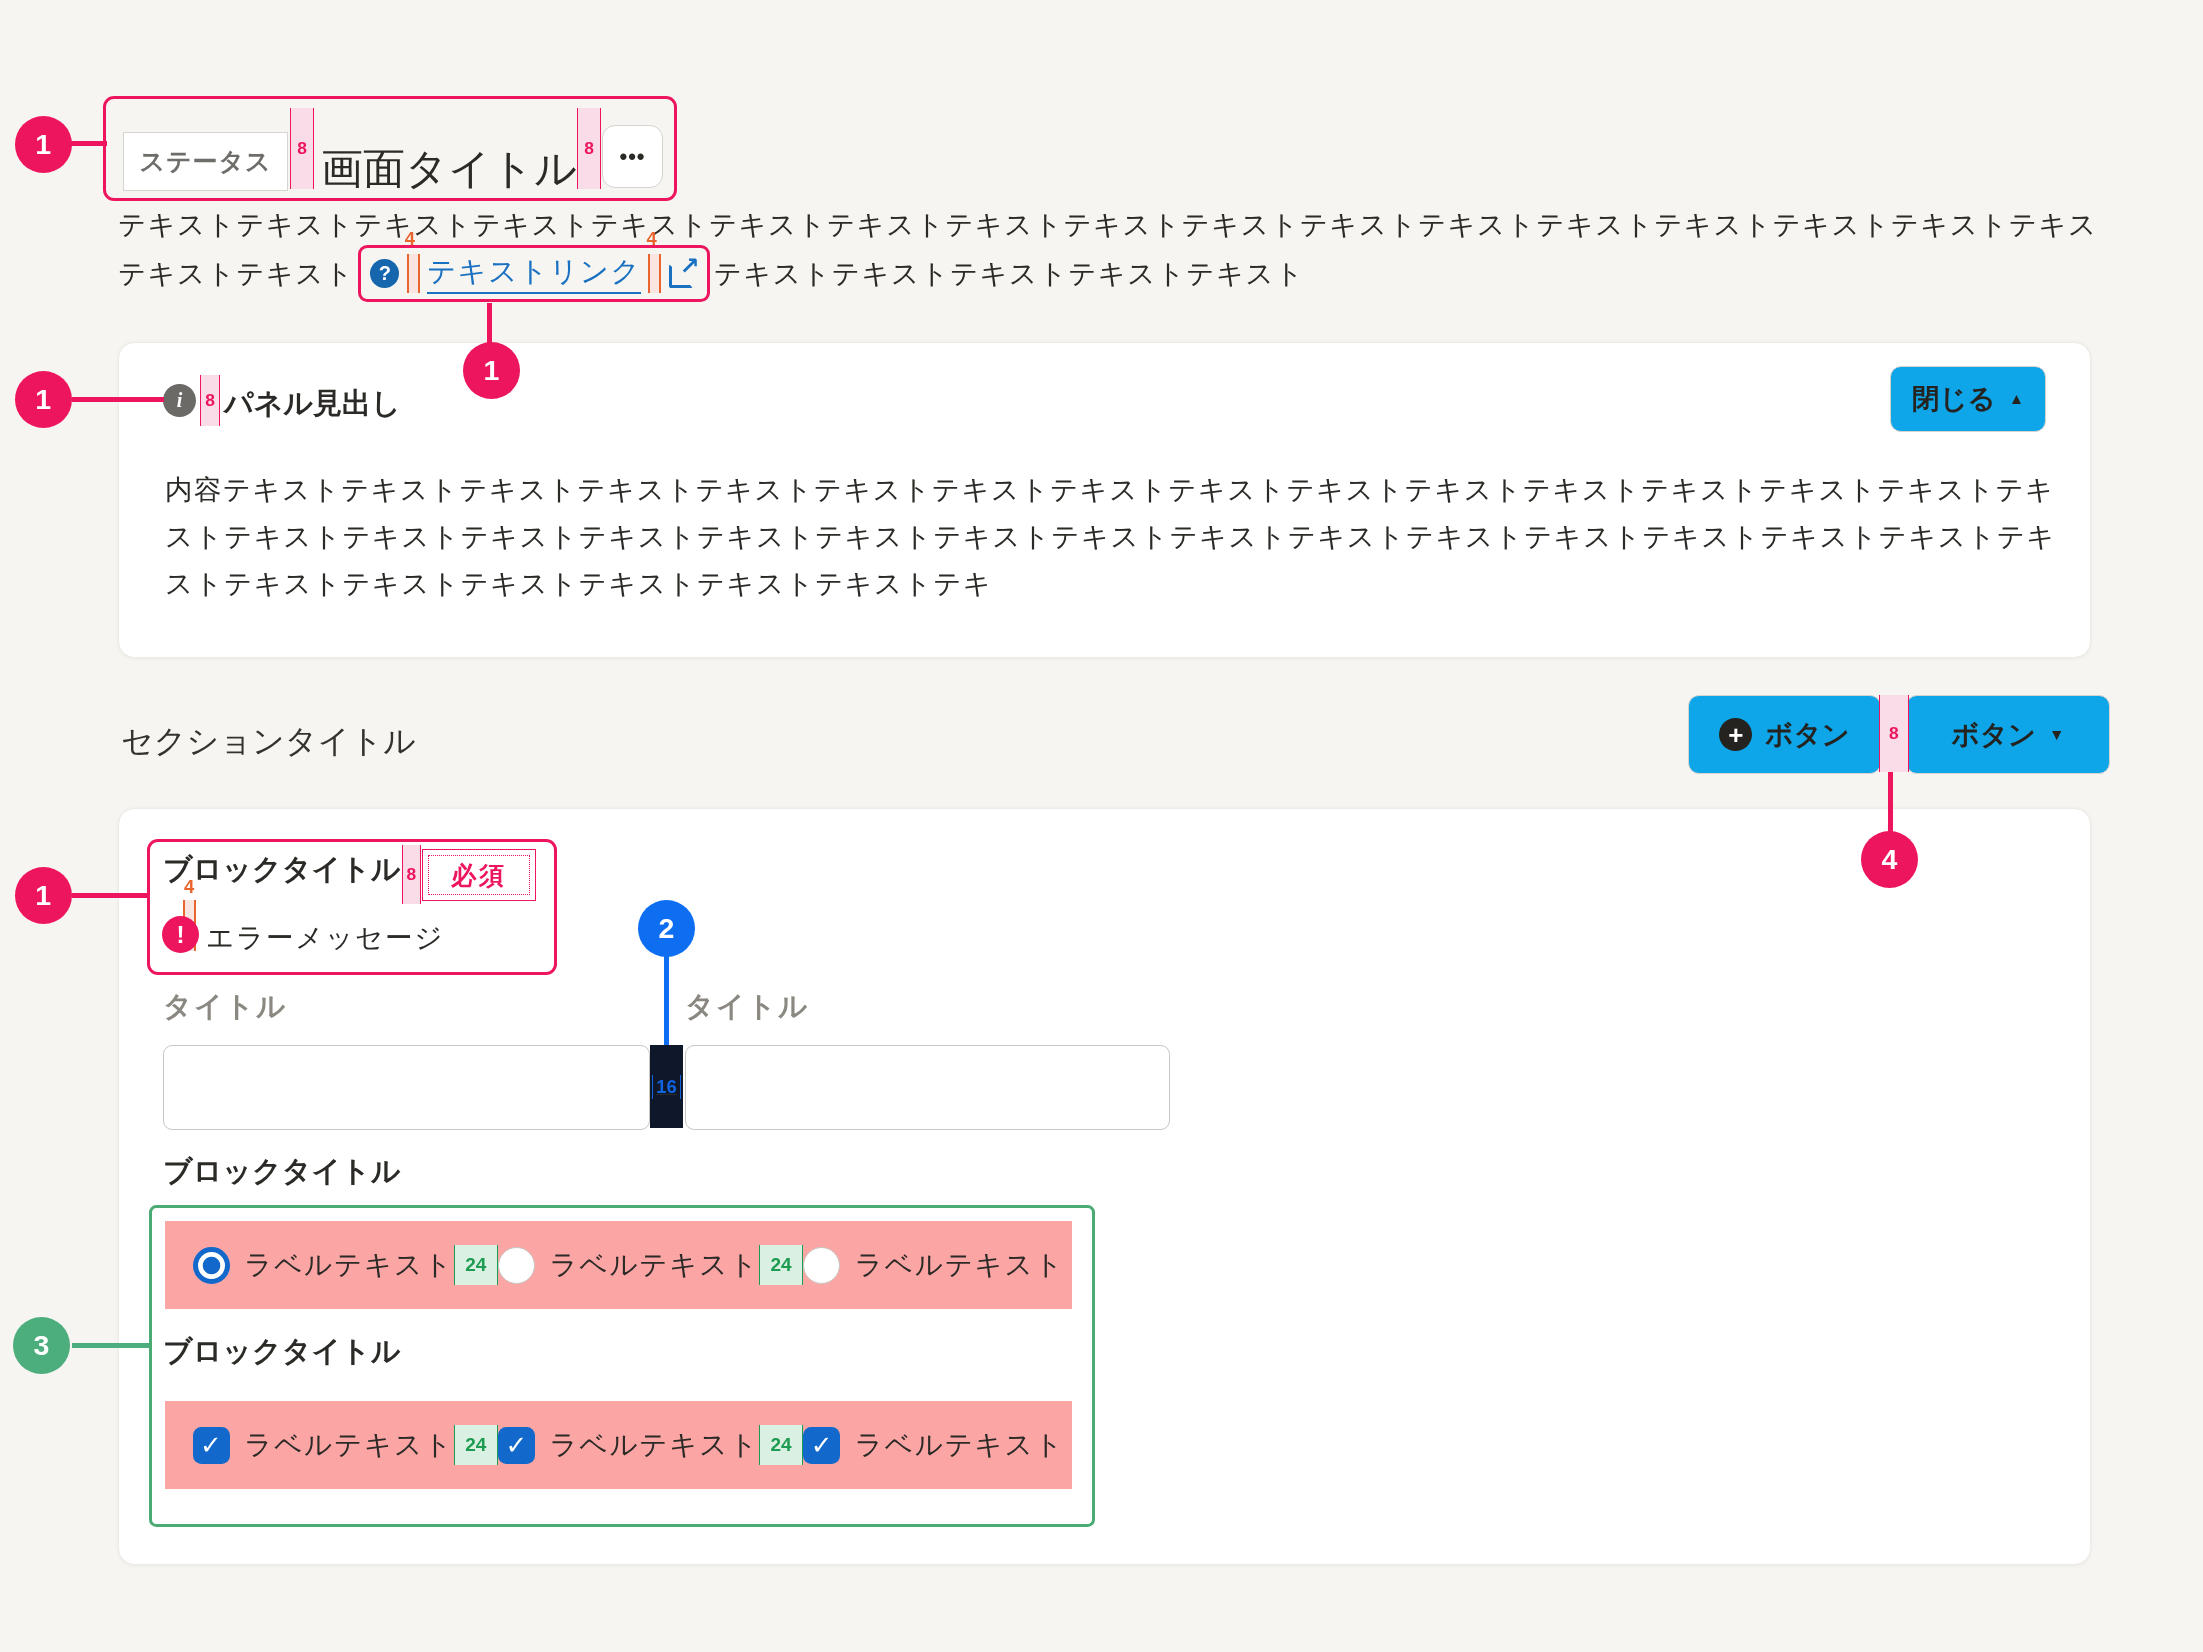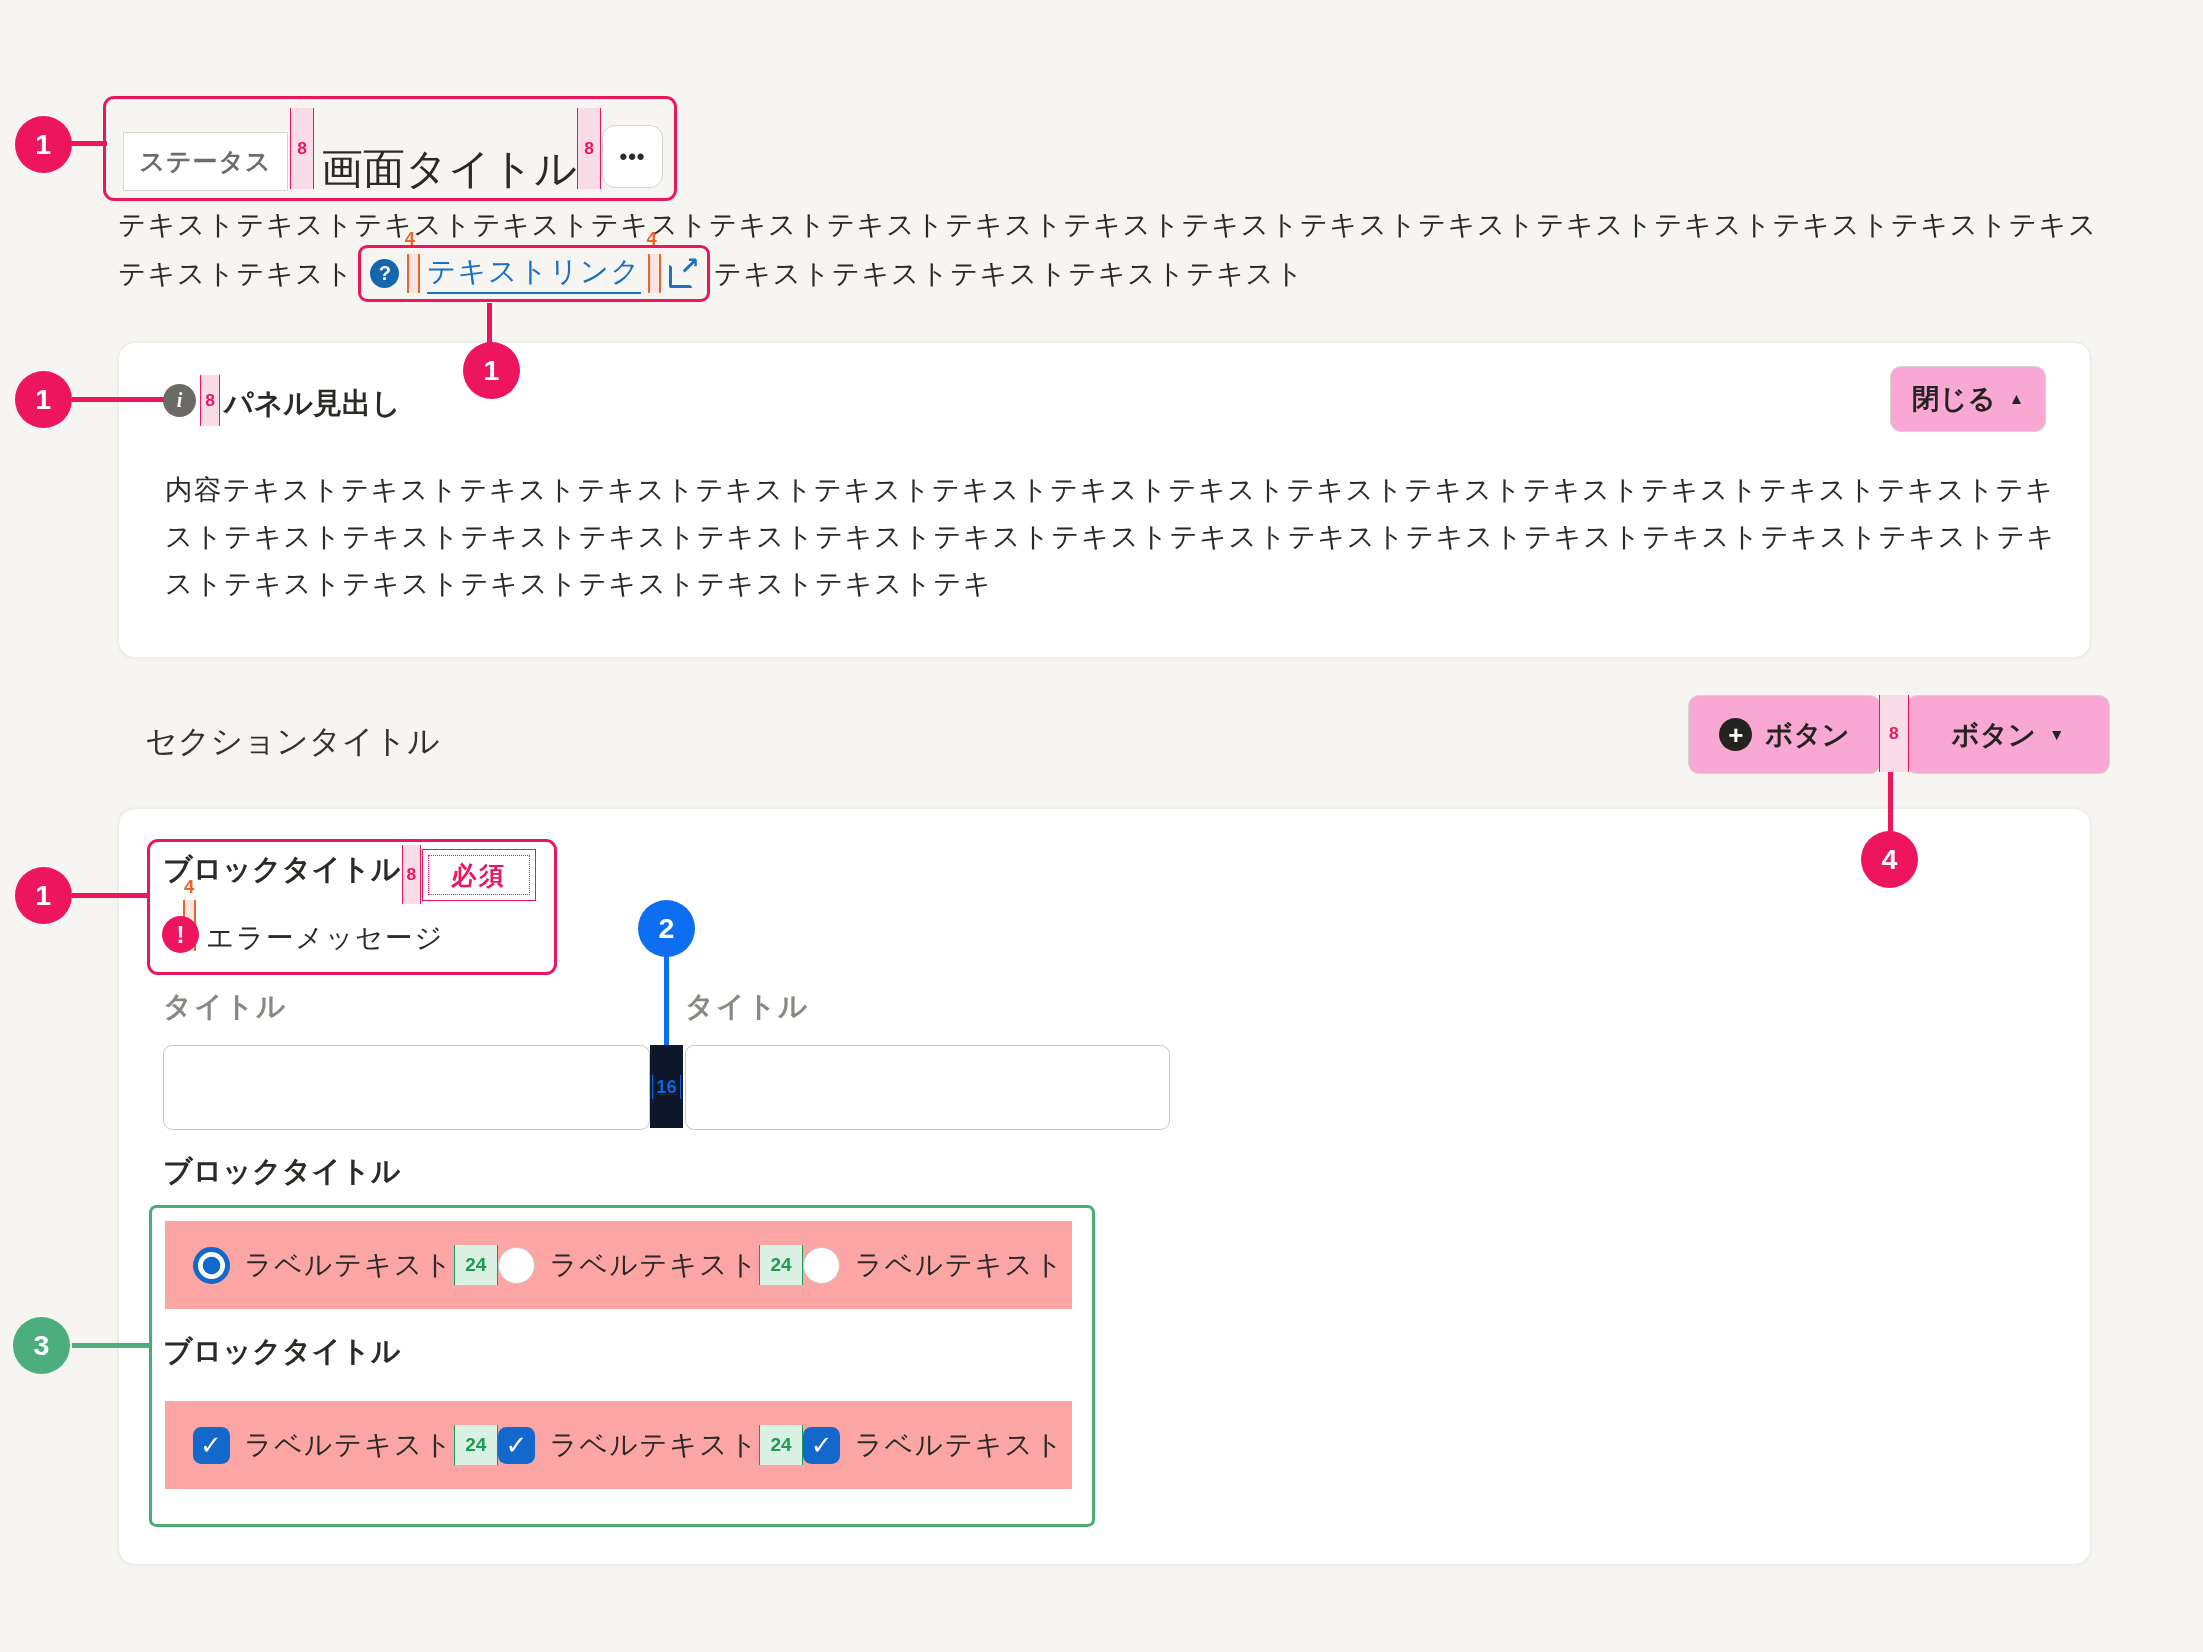--- a/index.html
+++ b/index.html
@@ -35,24 +35,24 @@
   .line2{display:flex;align-items:center;}
   .linkbox{display:inline-flex;align-items:center;gap:7.3px;border:3.7px solid #ed155d;border-radius:9.2px;padding:4.6px 9.2px;margin:0 3.7px;background:transparent;}
   .help-icon{width:29px;height:29px;border-radius:50%;background:#1566ad;color:#fff;font-size:20px;font-weight:bold;display:flex;align-items:center;justify-content:center;flex:none;}
   .link-text{color:#1a70c1;font-size:28.5px;letter-spacing:1.4px;border-bottom:2.8px solid #1a70c1;padding-bottom:1.8px;white-space:nowrap;}
   .ext{width:29px;height:29px;position:relative;flex:none;}
   .ext .box{position:absolute;left:0;bottom:0;width:18.4px;height:18.4px;border:3.2px solid #1a70c1;border-top-color:transparent;border-right-color:transparent;border-radius:2.8px;}
   .ext .arrow{position:absolute;right:-1.8px;top:-7.3px;font-size:24px;font-weight:bold;color:#1a70c1;}
   
   .info-icon{position:absolute;width:33px;height:33px;border-radius:50%;background:#6b6a66;color:#fff;font-size:20px;font-weight:bold;display:flex;align-items:center;justify-content:center;font-family:"Liberation Serif","DejaVu Serif",serif;font-style:italic;}
   .panel-heading{position:absolute;font-size:29px;font-weight:bold;white-space:nowrap;}
-  .btn{position:absolute;background:#f9a8d4;border:1.8px solid #d6d4cf;border-radius:11px;display:flex;align-items:center;justify-content:center;gap:13px;font-size:27.5px;font-weight:bold;color:#24231f;cursor:pointer;}
+  .btn{position:absolute;background:#0ea5e9;border:1.8px solid #d6d4cf;border-radius:11px;display:flex;align-items:center;justify-content:center;gap:13px;font-size:27.5px;font-weight:bold;color:#24231f;cursor:pointer;}
   .tri{font-size:15.6px;color:#24231f;}
   .plus-icon{width:33px;height:33px;border-radius:50%;background:#24231f;color:#fff;font-size:26px;font-weight:bold;display:flex;align-items:center;justify-content:center;line-height:1;}
-  .section-title{position:absolute;font-size:32px;color:#33322d;white-space:nowrap;margin-left:24px;}
+  .section-title{position:absolute;font-size:32px;color:#33322d;white-space:nowrap;}
   
   .block-title{position:absolute;font-size:29px;font-weight:bold;white-space:nowrap;}
   .required-badge{position:absolute;background:#fff;border:1.8px solid #ed155d;outline:1.8px dotted #ed155d;outline-offset:-7.3px;color:#ed155d;font-size:25px;font-weight:bold;letter-spacing:2.8px;display:flex;align-items:center;justify-content:center;}
   .error-icon{position:absolute;width:37px;height:37px;border-radius:50%;background:#ed155d;color:#fff;font-size:24px;font-weight:bold;display:flex;align-items:center;justify-content:center;}
   .error-text{position:absolute;font-size:27.5px;color:#2b2a26;white-space:nowrap;letter-spacing:1.8px;}
   .field-label{position:absolute;font-size:28.5px;font-weight:bold;color:#8a8881;white-space:nowrap;letter-spacing:1.8px;}
   .text-input{position:absolute;background:#fff;border:1.8px solid #c9c7c2;border-radius:9.2px;}
   .bluebar{position:absolute;background:#0f172a;display:flex;align-items:center;justify-content:center;z-index:5;text-decoration:underline;}
   .strip{position:absolute;background:#fca5a5;display:flex;align-items:center;padding-left:27.5px;box-sizing:border-box;}
   .radio{width:37px;height:37px;border-radius:50%;flex:none;margin-right:14.7px;}

